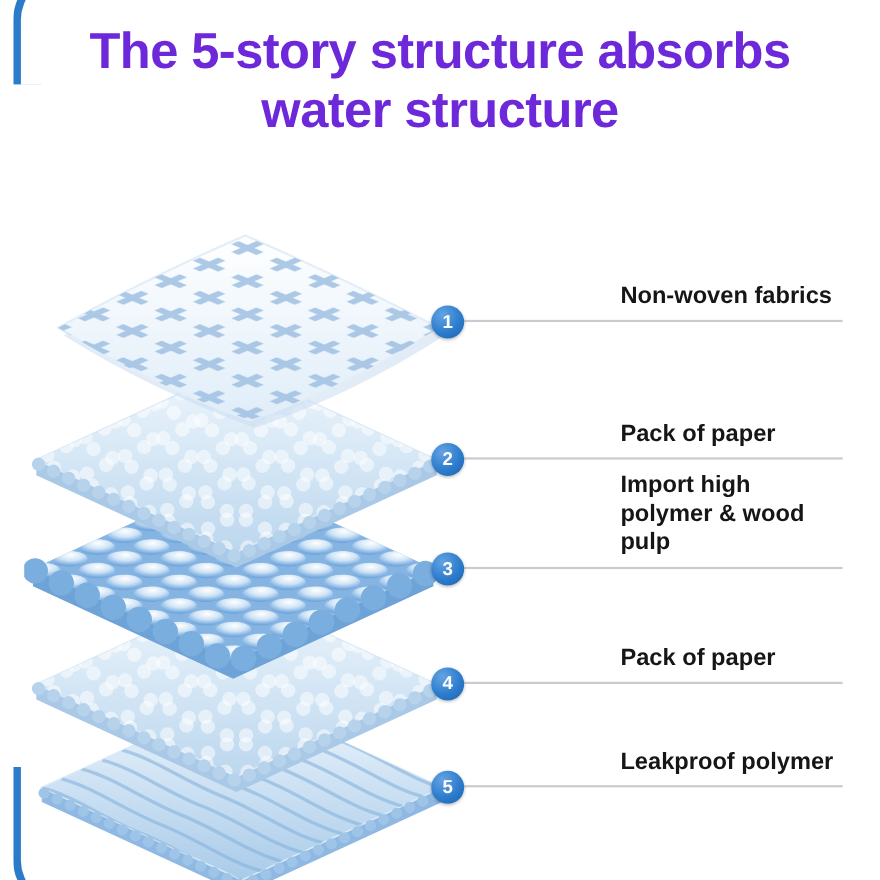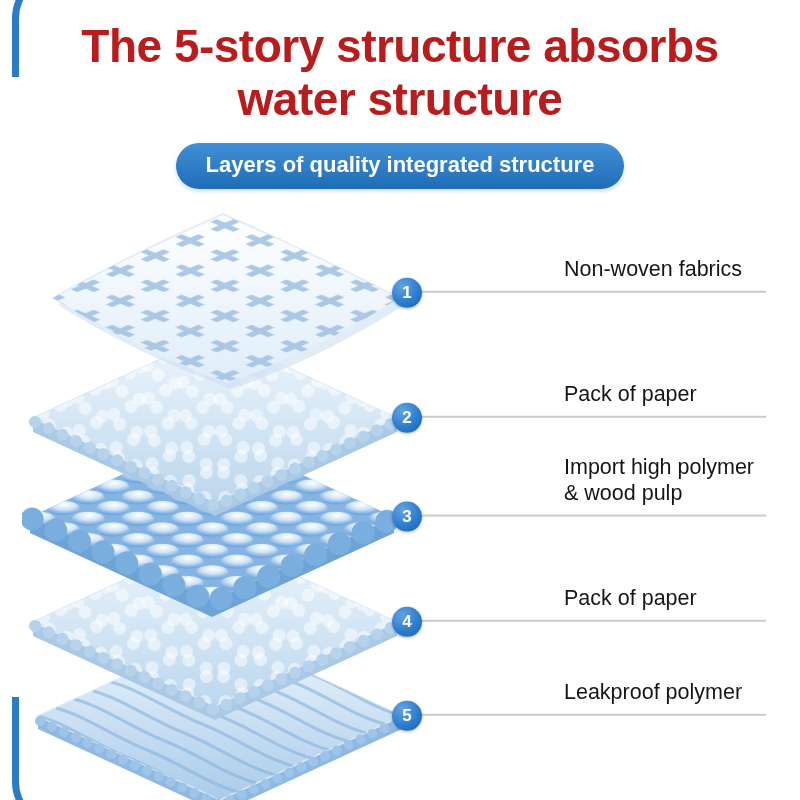--- a/index.html
+++ b/index.html
@@ -15,21 +15,21 @@
     border-left:7px solid #2a7cc9;border-top:7px solid #2a7cc9;
     border-top-left-radius:46px;
   }
   .corner-bl{
     position:absolute;left:12px;bottom:-28px;width:84px;height:124px;
     border-left:7px solid #2a7cc9;border-bottom:7px solid #2a7cc9;
     border-bottom-left-radius:46px;
   }
 
   .title{
-    margin:20px auto 0;text-align:center;color:#b91c1c;
+    margin:20px auto 0;text-align:center;color:#6d28d9;
     font-size:46px;font-weight:700;line-height:1.16;letter-spacing:-0.5px;
   }
   .banner{
     margin:16px auto 0;width:max-content;padding:9px 30px 11px;
     background:linear-gradient(180deg,#418fd6,#1e6db6);
     color:#ffffff;font-size:22px;font-weight:700;border-radius:26px;
     box-shadow:0 2px 4px rgba(30,109,182,0.25);
   }
 
   .diagram{position:absolute;left:0;top:0;width:800px;height:800px;}
@@ -43,37 +43,36 @@
     flex:0 0 auto;width:30px;height:30px;border-radius:50%;
     background:radial-gradient(circle at 35% 28%,#63a3e2 0%,#2d7ccd 55%,#1a63ad 100%);
     color:#ffffff;font-size:17px;font-weight:700;
     display:flex;align-items:center;justify-content:center;
     transform:translateY(50%);box-shadow:0 1px 3px rgba(0,0,0,0.3);
   }
   .callout-body{
     flex:1;border-bottom:2px solid #c8ccd0;padding:0 0 9px 142px;min-height:10px;
   }
   .callout-label{
-    font-size:21.5px;font-weight:400;color:#161616;line-height:1.22;
+    font-size:21.5px;font-weight:700;color:#161616;line-height:1.22;
   }
 </style>
 </head>
 <body>
 
 <div class="page">
 
   <div class="corner-tl"></div>
   <div class="corner-bl"></div>
 
   <div class="title">
     <span>The 5-story structure absorbs</span><br>
     <span>water structure</span>
   </div>
 
-  <div class="banner">Layers of quality integrated structure</div>
 
   <div class="diagram">
 
     <svg class="layer" style="left:30px;top:624px;z-index:1" viewBox="0 0 380 205">
       <defs>
         <linearGradient id="l5surf" x1="0" y1="0" x2="0" y2="1">
           <stop offset="0" stop-color="#f0f7fd"></stop>
             <stop offset="1" stop-color="#a9cbe9"></stop>
         </linearGradient>
         <clipPath id="l5clip">

